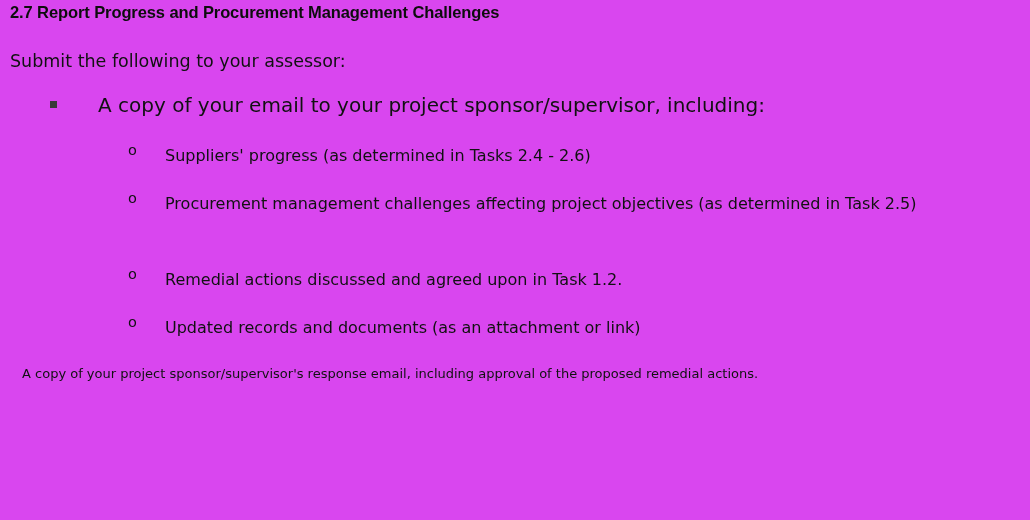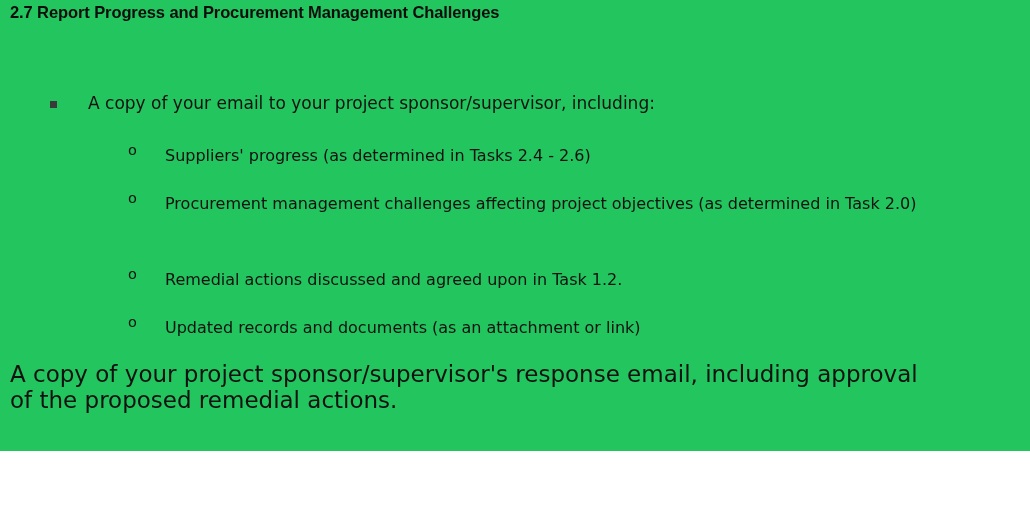--- a/index.html
+++ b/index.html
@@ -11,22 +11,22 @@
     width: 1030px;
     height: 520px;
     font-family: "DejaVu Sans", sans-serif;
     color: #000000;
     overflow: hidden;
     -webkit-font-smoothing: antialiased;
   }
   .page {
     position: relative;
     width: 1030px;
-    height: 451px;
-    background: #22c55e;
+    height: 520px;
+    background: #d946ef;
     padding: 0;
     box-sizing: border-box;
   }
 
   
   .doc-heading {
     position: absolute;
     left: 10px;
     top: 3px;
     font-family: "Liberation Sans", sans-serif;
@@ -59,23 +59,23 @@
   .bullet-l1 .marker-square {
     position: absolute;
     left: 0px;
     top: 8px;
     width: 7px;
     height: 7px;
     background: #3a3a3a;
   }
   .bullet-l1 .l1-text {
     display: block;
-    margin-left: 38px;
+    margin-left: 48px;
     font-family: "DejaVu Sans", sans-serif;
-    font-size: 17px;
+    font-size: 20px;
     color: #111111;
     white-space: nowrap;
   }
 
   
   .sub-item {
     position: absolute;
     left: 128px;
     width: 858px;
   }
@@ -105,50 +105,51 @@
   }
 
   #sub-item-1 { top: 141px; }
   #sub-item-2 { top: 189px; }
   #sub-item-3 { top: 265px; }
   #sub-item-4 { top: 313px; }
 
   
   .closing-para {
     position: absolute;
-    left: 10px;
+    left: 22px;
     top: 361px;
     width: 932px;
     font-family: "DejaVu Sans", sans-serif;
-    font-size: 23px;
+    font-size: 13px;
     line-height: 26px;
     color: #111111;
   }
 </style>
 </head>
 <body>
 
 <div class="page">
 
   <div class="doc-heading">2.7 Report Progress and Procurement Management Challenges</div>
 
+  <div class="intro-line">Submit the following to your assessor:</div>
 
   <div class="bullet-l1">
     <span class="marker-square"></span>
     <span class="l1-text">A copy of your email to your project sponsor/supervisor, including:</span>
   </div>
 
   <div class="sub-item" id="sub-item-1">
     <span class="marker-o">o</span>
     <span class="sub-text nowrap">Suppliers' progress (as determined in Tasks 2.4 - 2.6)</span>
   </div>
 
   <div class="sub-item" id="sub-item-2">
     <span class="marker-o">o</span>
-    <span class="sub-text justify">Procurement management challenges affecting project objectives (as determined in Task 2.0)</span>
+    <span class="sub-text justify">Procurement management challenges affecting project objectives (as determined in Task 2.5)</span>
   </div>
 
   <div class="sub-item" id="sub-item-3">
     <span class="marker-o">o</span>
     <span class="sub-text nowrap">Remedial actions discussed and agreed upon in Task 1.2.</span>
   </div>
 
   <div class="sub-item" id="sub-item-4">
     <span class="marker-o">o</span>
     <span class="sub-text nowrap">Updated records and documents (as an attachment or link)</span>

